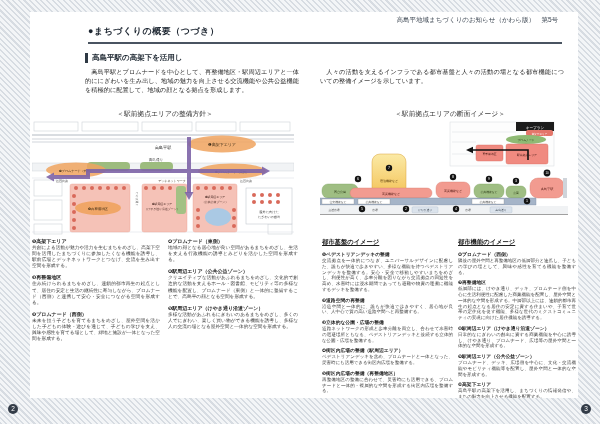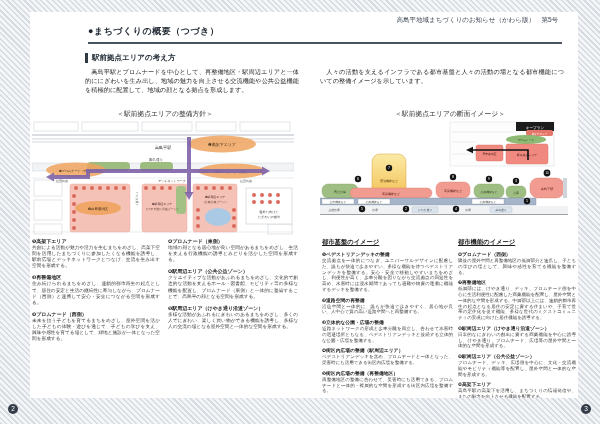--- a/index.html
+++ b/index.html
@@ -26,21 +26,21 @@
 </head>
 <body>
 
 <div class="canvas">
   <div class="sheet">
 
     <div class="issue-line">高島平地域まちづくりのお知らせ（かわら版）　第5号</div>
     <div class="lp-header">●まちづくりの概要（つづき）</div>
     <div class="top-rule"></div>
 
-    <div class="sec-head" style="left:55px;top:41px;">駅前拠点エリアの考え方</div>
+    <div class="sec-head" style="left:55px;top:41px;">高島平駅の高架下を活用し</div>
     <div class="sec-body" style="left:55px;top:56px;width:214px;">　高島平駅とプロムナードを中心として、再整備地区・駅周辺エリアと一体的ににぎわいを生み出し、地域の魅力を向上させる交流機能や公共公益機能を積極的に配置して、地域の顔となる拠点を形成します。</div>
     <div class="fig-title" style="left:15px;top:97px;width:240px;">＜駅前拠点エリアの整備方針＞</div>
 
     <svg style="position:absolute;left:2px;top:108px;" width="262" height="116" viewBox="0 0 262 116">
 
       <g fill="none" stroke="#cdd2d8" stroke-width="0.6">
         <rect x="2" y="2" width="44" height="9"></rect>
           <rect x="50" y="2" width="56" height="9"></rect>
         <rect x="110" y="2" width="50" height="9"></rect>
           <rect x="164" y="2" width="40" height="9"></rect>

